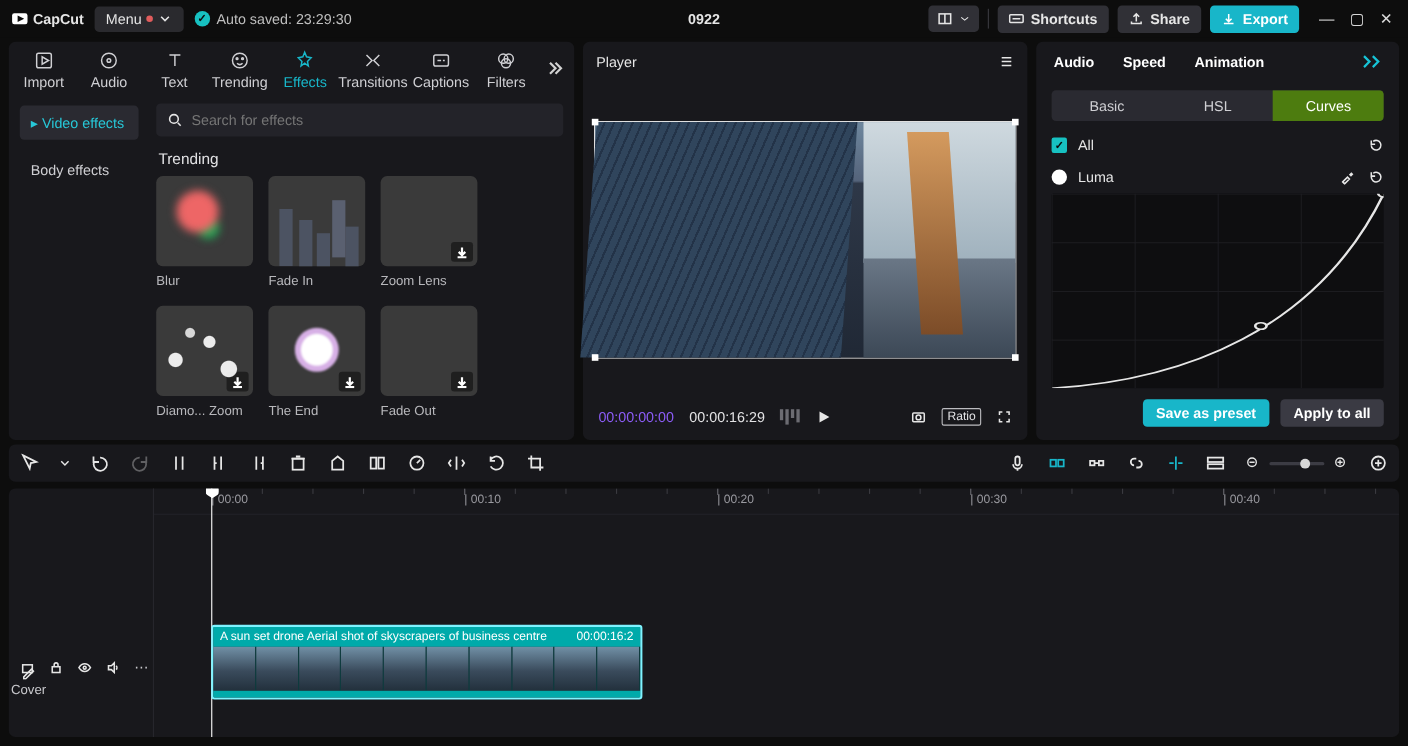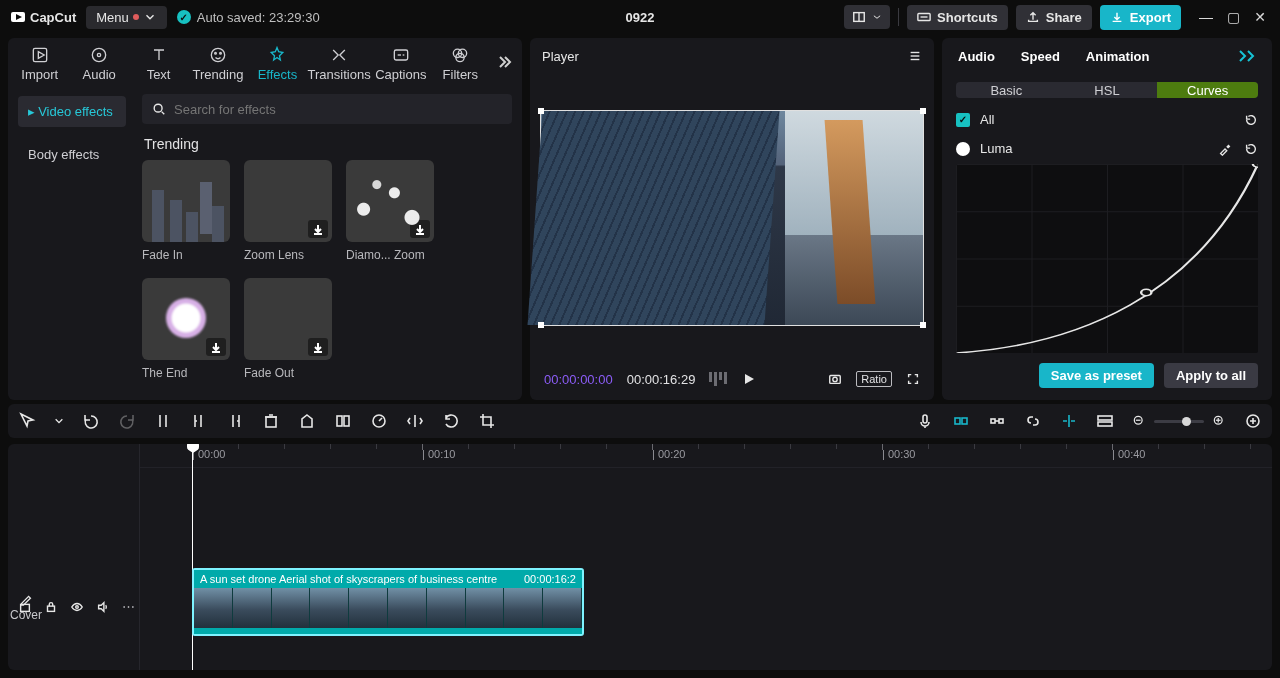--- a/index.html
+++ b/index.html
@@ -80,21 +80,21 @@
   .play{cursor:pointer;}
   .player-ft .sp { flex:1; }
   .ftool{display:flex;gap:14px;align-items:center;}
   .ratio{border:1px solid #bcbcc0;border-radius:2px;padding:1px 4px;font-size:11px;color:#e2e2e4;cursor:pointer;}
   
   .inspect { width:340px; display:flex; flex-direction:column; }
   .insp-tabs{height:36px;display:flex;align-items:center;gap:26px;padding:0 16px;}
   .insp-tabs .t{color:#fff;font-weight:600;cursor:pointer;}
   .insp-tabs .expand{margin-left:auto;color:#16c3d6;cursor:pointer;}
   .insp-body{padding:8px 14px 12px;flex:1;display:flex;flex-direction:column;}
-  .curves-seg{height:16px;border-radius:4px;background:#2a2a31;display:flex;overflow:hidden;}
+  .curves-seg{height:28px;border-radius:4px;background:#2a2a31;display:flex;overflow:hidden;}
   .seg{flex:1;display:flex;align-items:center;justify-content:center;color:#cfcfd3;cursor:pointer;font-size:13px;}
   .seg.active{background:#4d7c0f;color:#fff;}
   .row{display:flex;align-items:center;gap:10px;margin-top:14px;}
   .cb{width:14px;height:14px;border-radius:2px;background:#17c1c1;display:inline-flex;align-items:center;justify-content:center;color:#0b0b0b;font-size:10px;font-weight:700;}
   .circ{width:14px;height:14px;border-radius:50%;background:#fff;display:inline-block;}
   .row .r{margin-left:auto;display:flex;gap:12px;color:#8e8e95;}
   .curvebox{margin-top:8px;flex:1;min-height:168px;background:#0e0e10;position:relative;border-radius:2px;overflow:hidden;}
   .gridlines{position:absolute;inset:0;background-image:linear-gradient(#2a2a31 1px,transparent 1px),linear-gradient(90deg,#2a2a31 1px,transparent 1px);background-size:25% 25%;opacity:.55;}
   .curve-svg{position:absolute;inset:0;width:100%;height:100%;}
   .btnrow{display:flex;gap:10px;justify-content:flex-end;margin-top:10px;text-align:right;}
@@ -268,20 +268,24 @@
       <div class="asset-area">
         <div class="search">
           <svg class="icon-sm" viewBox="0 0 16 16">
               <circle cx="7" cy="7" r="4.5"></circle>
               <line x1="11" y1="11" x2="14" y2="14"></line>
             </svg>
           <input placeholder="Search for effects" style="">
         </div>
         <div class="section-title">Trending</div>
         <div class="grid" id="fxgrid">
+            <div class="thumb">
+              <div class="img tBlur"></div>
+              <div class="lbl">Blur</div>
+            </div>
             <div class="thumb">
               <div class="img tCity"></div>
               <div class="lbl">Fade In</div>
             </div>
             <div class="thumb">
               <div class="img tZoom">
                 <span class="dl">
                   <svg viewBox="0 0 12 12">
                     <path d="M6 2v6M3 6l3 3 3-3M2 11h8"></path>
                   </svg>
@@ -598,21 +602,21 @@
           </svg>
         </span>
       <span class="iconbtn">
           <svg class="icon-sm" viewBox="0 0 16 16">
             <path d="M3 6v4h3l3 3V3L6 6z"></path>
             <path d="M11 6c1 1 1 3 0 4"></path>
           </svg>
         </span>
       <span class="iconbtn">⋯</span>
     </div>
-    <div class="cover" style="position:absolute;left:6px;bottom:56px;">
+    <div class="cover" style="position:absolute;left:6px;bottom:44px;">
       <span class="iconbtn">
           <svg class="icon-sm" viewBox="0 0 16 16">
             <path d="M3 13l8-8 2 2-8 8H3z"></path>
           </svg>
         </span>
       <span>Cover</span>
     </div>
   </div>
   <div class="tlbody">
     <div class="ruler" id="ruler">

